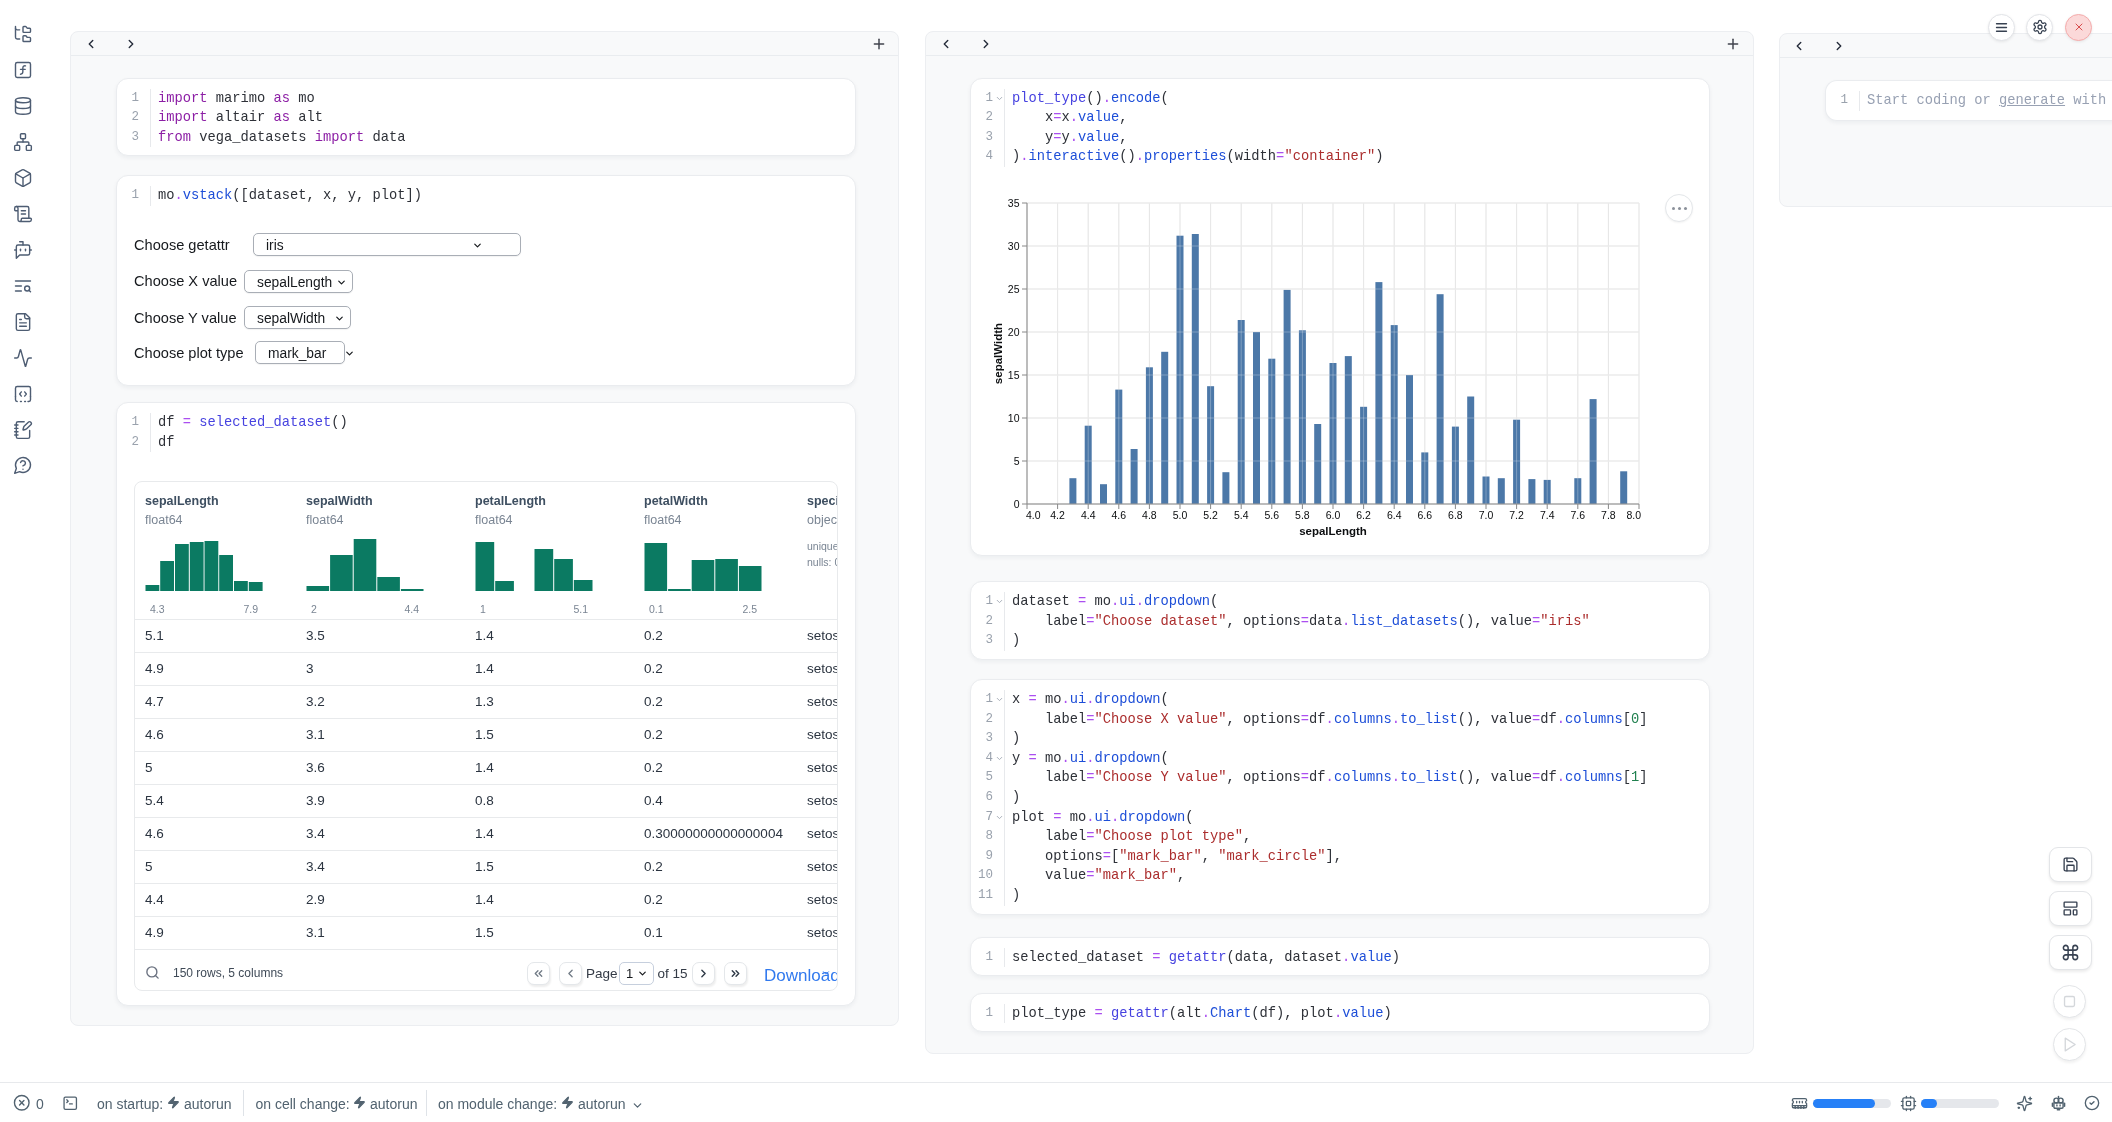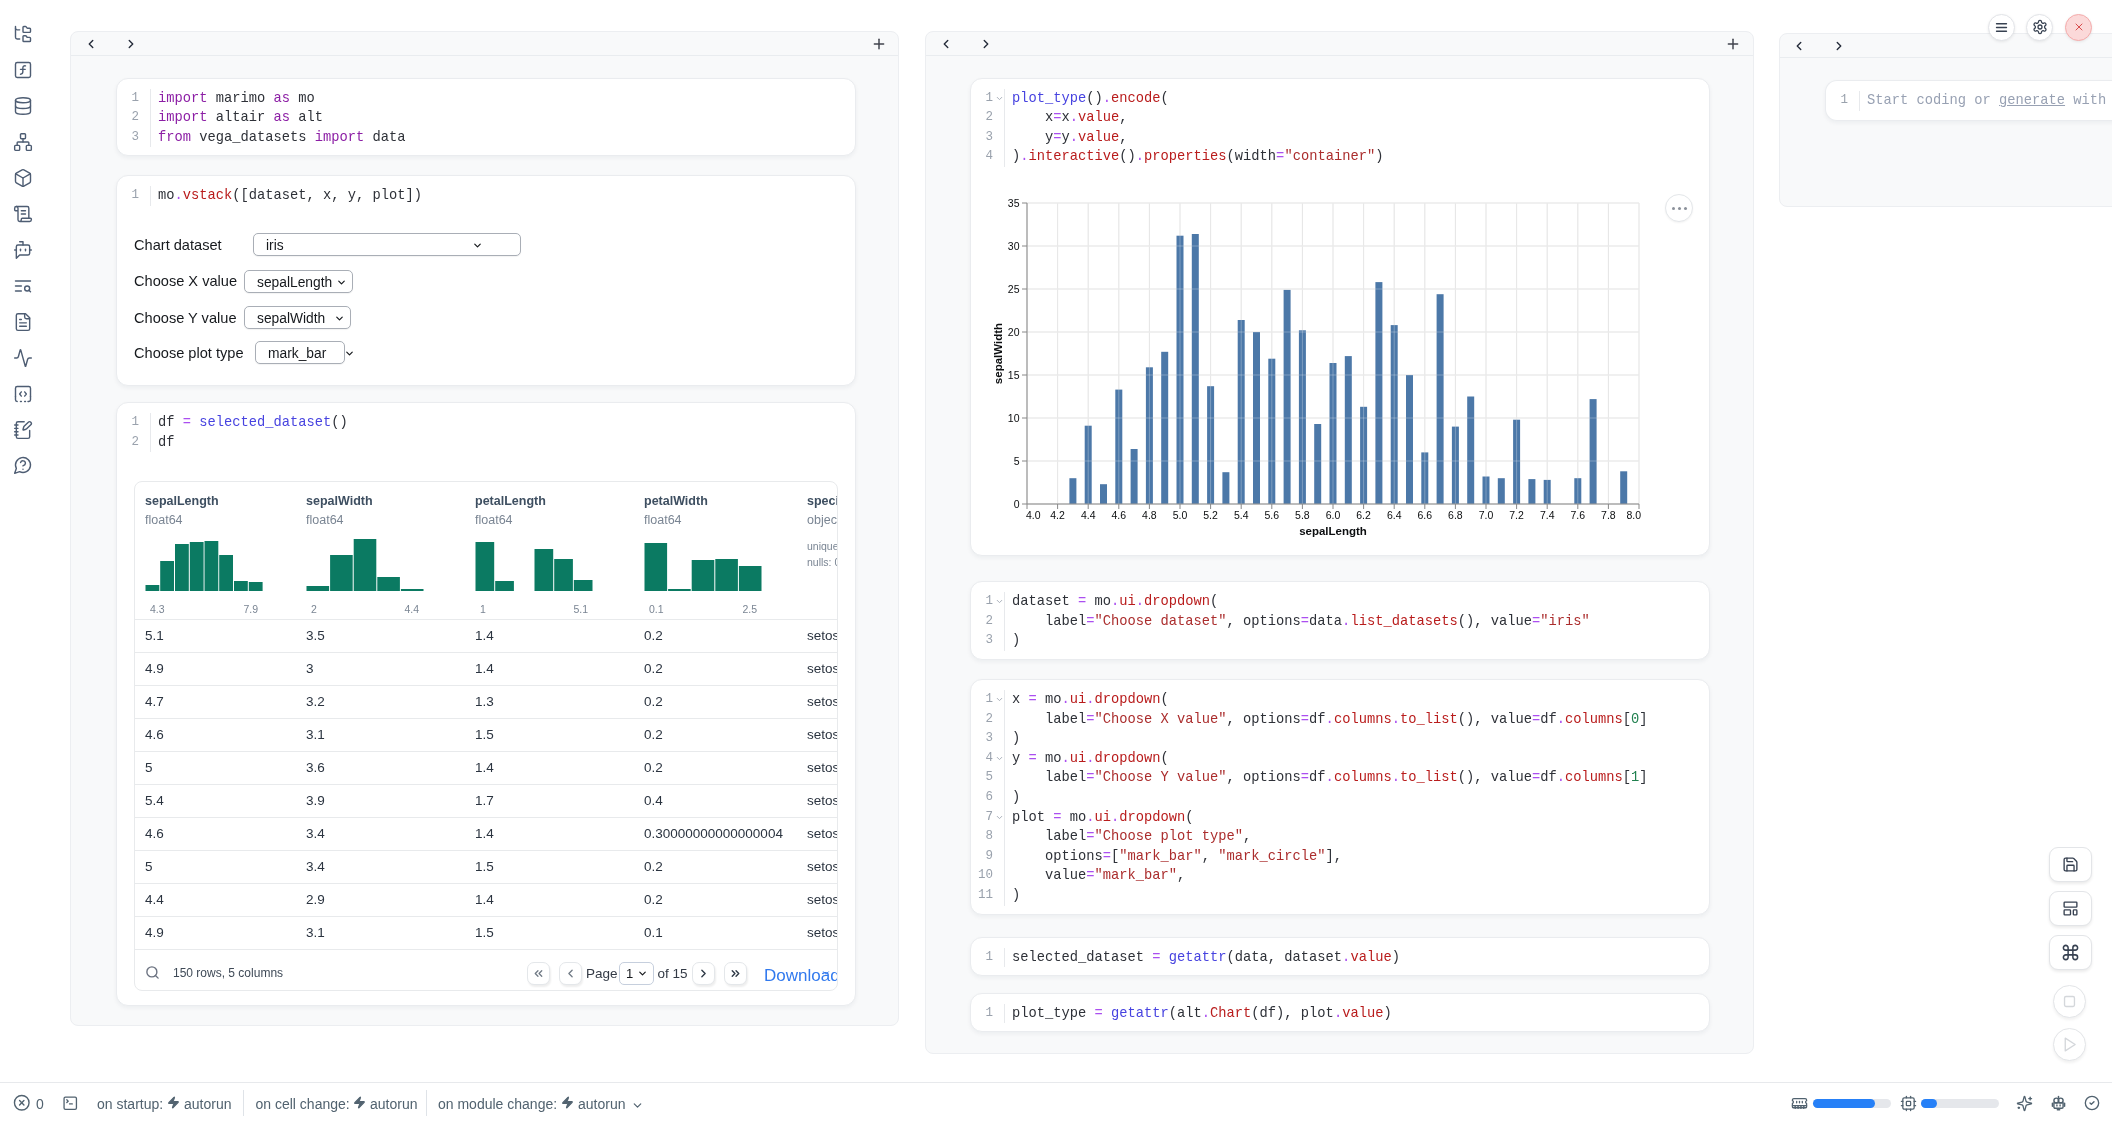--- a/index.html
+++ b/index.html
@@ -6,21 +6,21 @@
 .panel{position:absolute;background:#f8f9fa;border:1px solid #eceef1;border-radius:8px}
 .phead{position:absolute;left:0;top:0;right:0;height:24px;border-bottom:1px solid #e9ecef}
 .cell{position:absolute;background:#fff;border:1px solid #eaecef;border-radius:12px;
   box-shadow:0 2px 4px rgba(20,30,50,.05)}
 .codewrap{position:absolute;left:0;top:10px;right:0;font-family:"Liberation Mono",monospace;
   font-size:13.75px;line-height:19.6px;color:#2e3138}
 .cl{display:flex;height:19.6px;white-space:pre}
 .no{width:22px;text-align:right;color:#9aa2ad;font-size:12.5px;flex:none;
   font-family:"Liberation Mono",monospace}
 .cd{margin-left:11px;border-left:1px solid #e7e9ec;padding-left:7px;flex:auto}
-.k{color:#8c1ea5}.f{color:#b91c1c}.s{color:#ab2d2d}.n{color:#20804f}
+.k{color:#8c1ea5}.f{color:#1d4ed8}.s{color:#ab2d2d}.n{color:#20804f}
 .o{color:#ab4ff0}.v{color:#4743e0}
 .lbl{position:absolute;font-size:14.6px;color:#16191d}
 .sel{position:absolute;background:#fff;border:1px solid #a9aeb6;border-radius:5px;
   font-size:13.8px;color:#16191d;box-shadow:0 1px 1px rgba(0,0,0,.05)}
 .sel span{position:absolute;left:12px;top:50%;transform:translateY(-50%)}
 .tname{position:absolute;font-weight:bold;font-size:12.5px;color:#3e4f61}
 .tdtype{position:absolute;font-size:12.5px;color:#7a8593}
 .thlab{position:absolute;font-size:10.5px;color:#7a8593}
 .tval{position:absolute;font-size:13.5px;color:#2b3440}
 .pgbtn{position:absolute;width:23px;height:23px;background:#fff;border:1px solid #e4e7ea;
@@ -152,21 +152,21 @@
 <div class="cl"><span class="no">1</span><span class="cd"><span class="k">import</span> marimo <span class="k">as</span> mo</span></div>
 <div class="cl"><span class="no">2</span><span class="cd"><span class="k">import</span> altair <span class="k">as</span> alt</span></div>
 <div class="cl"><span class="no">3</span><span class="cd"><span class="k">from</span> vega_datasets <span class="k">import</span> data</span></div>
 </div>
 
 </div>
 <div class="cell" style="left:116px;top:175.2px;width:740px;height:211.2px">
 <div class="codewrap">
 <div class="cl"><span class="no">1</span><span class="cd">mo<span class="o">.</span><span class="f">vstack</span>([dataset, x, y, plot])</span></div>
 </div>
-<div class="lbl" style="left:17px;top:60.6px">Chart dataset</div>
+<div class="lbl" style="left:17px;top:60.6px">Choose getattr</div>
     <div class="sel" style="left:136px;top:57.3px;width:268px;height:23px">
       <span>iris</span>
       <svg viewBox="0 0 24 24" width="11" height="11" fill="none" stroke="#16191d" stroke-width="2.6" stroke-linecap="round" stroke-linejoin="round" style="position:absolute;left:218px;top:6px;right:auto;left:218px">
         <path d="m6 9 6 6 6-6"></path>
       </svg>
     </div>
     <div class="lbl" style="left:17px;top:97.3px">Choose X value</div>
     <div class="sel" style="left:127px;top:94px;width:109px;height:23px">
       <span>sepalLength</span>
       <svg viewBox="0 0 24 24" width="11" height="11" fill="none" stroke="#16191d" stroke-width="2.6" stroke-linecap="round" stroke-linejoin="round" style="position:absolute;left:91px;top:6px;right:auto;left:91px">
@@ -495,21 +495,21 @@
 <div class="tval" style="left:672px;top:244.5px">setosa</div>
 <div style="position:absolute;left:0;top:269px;width:704px;height:33px;background:#fff;border-top:1px solid #e8eaec"></div>
 <div class="tval" style="left:10px;top:277.5px">5</div>
 <div class="tval" style="left:171px;top:277.5px">3.6</div>
 <div class="tval" style="left:340px;top:277.5px">1.4</div>
 <div class="tval" style="left:509px;top:277.5px">0.2</div>
 <div class="tval" style="left:672px;top:277.5px">setosa</div>
 <div style="position:absolute;left:0;top:302px;width:704px;height:33px;background:#fff;border-top:1px solid #e8eaec"></div>
 <div class="tval" style="left:10px;top:310.5px">5.4</div>
 <div class="tval" style="left:171px;top:310.5px">3.9</div>
-<div class="tval" style="left:340px;top:310.5px">1.7</div>
+<div class="tval" style="left:340px;top:310.5px">0.8</div>
 <div class="tval" style="left:509px;top:310.5px">0.4</div>
 <div class="tval" style="left:672px;top:310.5px">setosa</div>
 <div style="position:absolute;left:0;top:335px;width:704px;height:33px;background:#fff;border-top:1px solid #e8eaec"></div>
 <div class="tval" style="left:10px;top:343.5px">4.6</div>
 <div class="tval" style="left:171px;top:343.5px">3.4</div>
 <div class="tval" style="left:340px;top:343.5px">1.4</div>
 <div class="tval" style="left:509px;top:343.5px">0.30000000000000004</div>
 <div class="tval" style="left:672px;top:343.5px">setosa</div>
 <div style="position:absolute;left:0;top:368px;width:704px;height:33px;background:#fff;border-top:1px solid #e8eaec"></div>
 <div class="tval" style="left:10px;top:376.5px">5</div>

